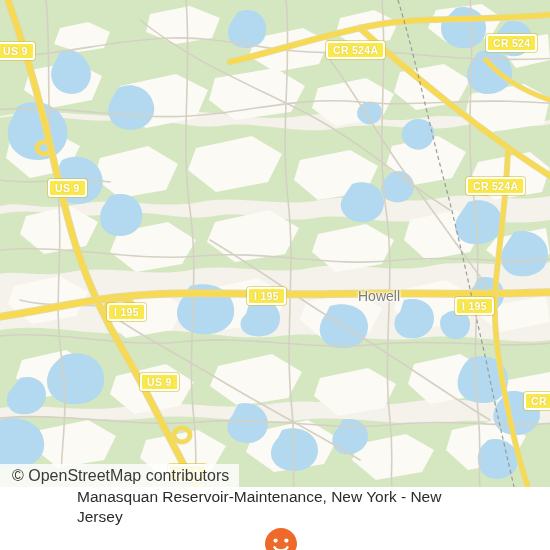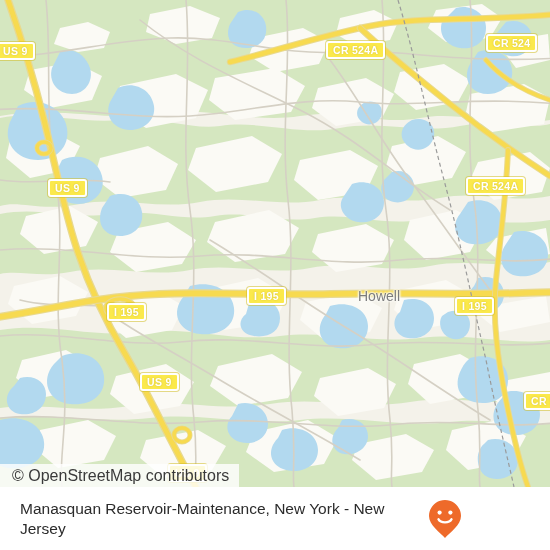--- a/index.html
+++ b/index.html
@@ -140,20 +140,21 @@
     position: absolute;
     left: 0;
     top: 487px;
     width: 550px;
     height: 63px;
     background: #ffffff;
     display: flex;
     align-items: center;
     box-sizing: border-box;
     padding: 0 8px 0 20px;
+    flex-direction: column;
   }
   #footer-title {
     flex: 1 1 auto;
     color: #2b2b2b;
     font-family: "Liberation Sans", sans-serif;
     font-size: 15.5px;
     line-height: 20px;
     padding-right: 8px;
     max-width: 400px;
   }

